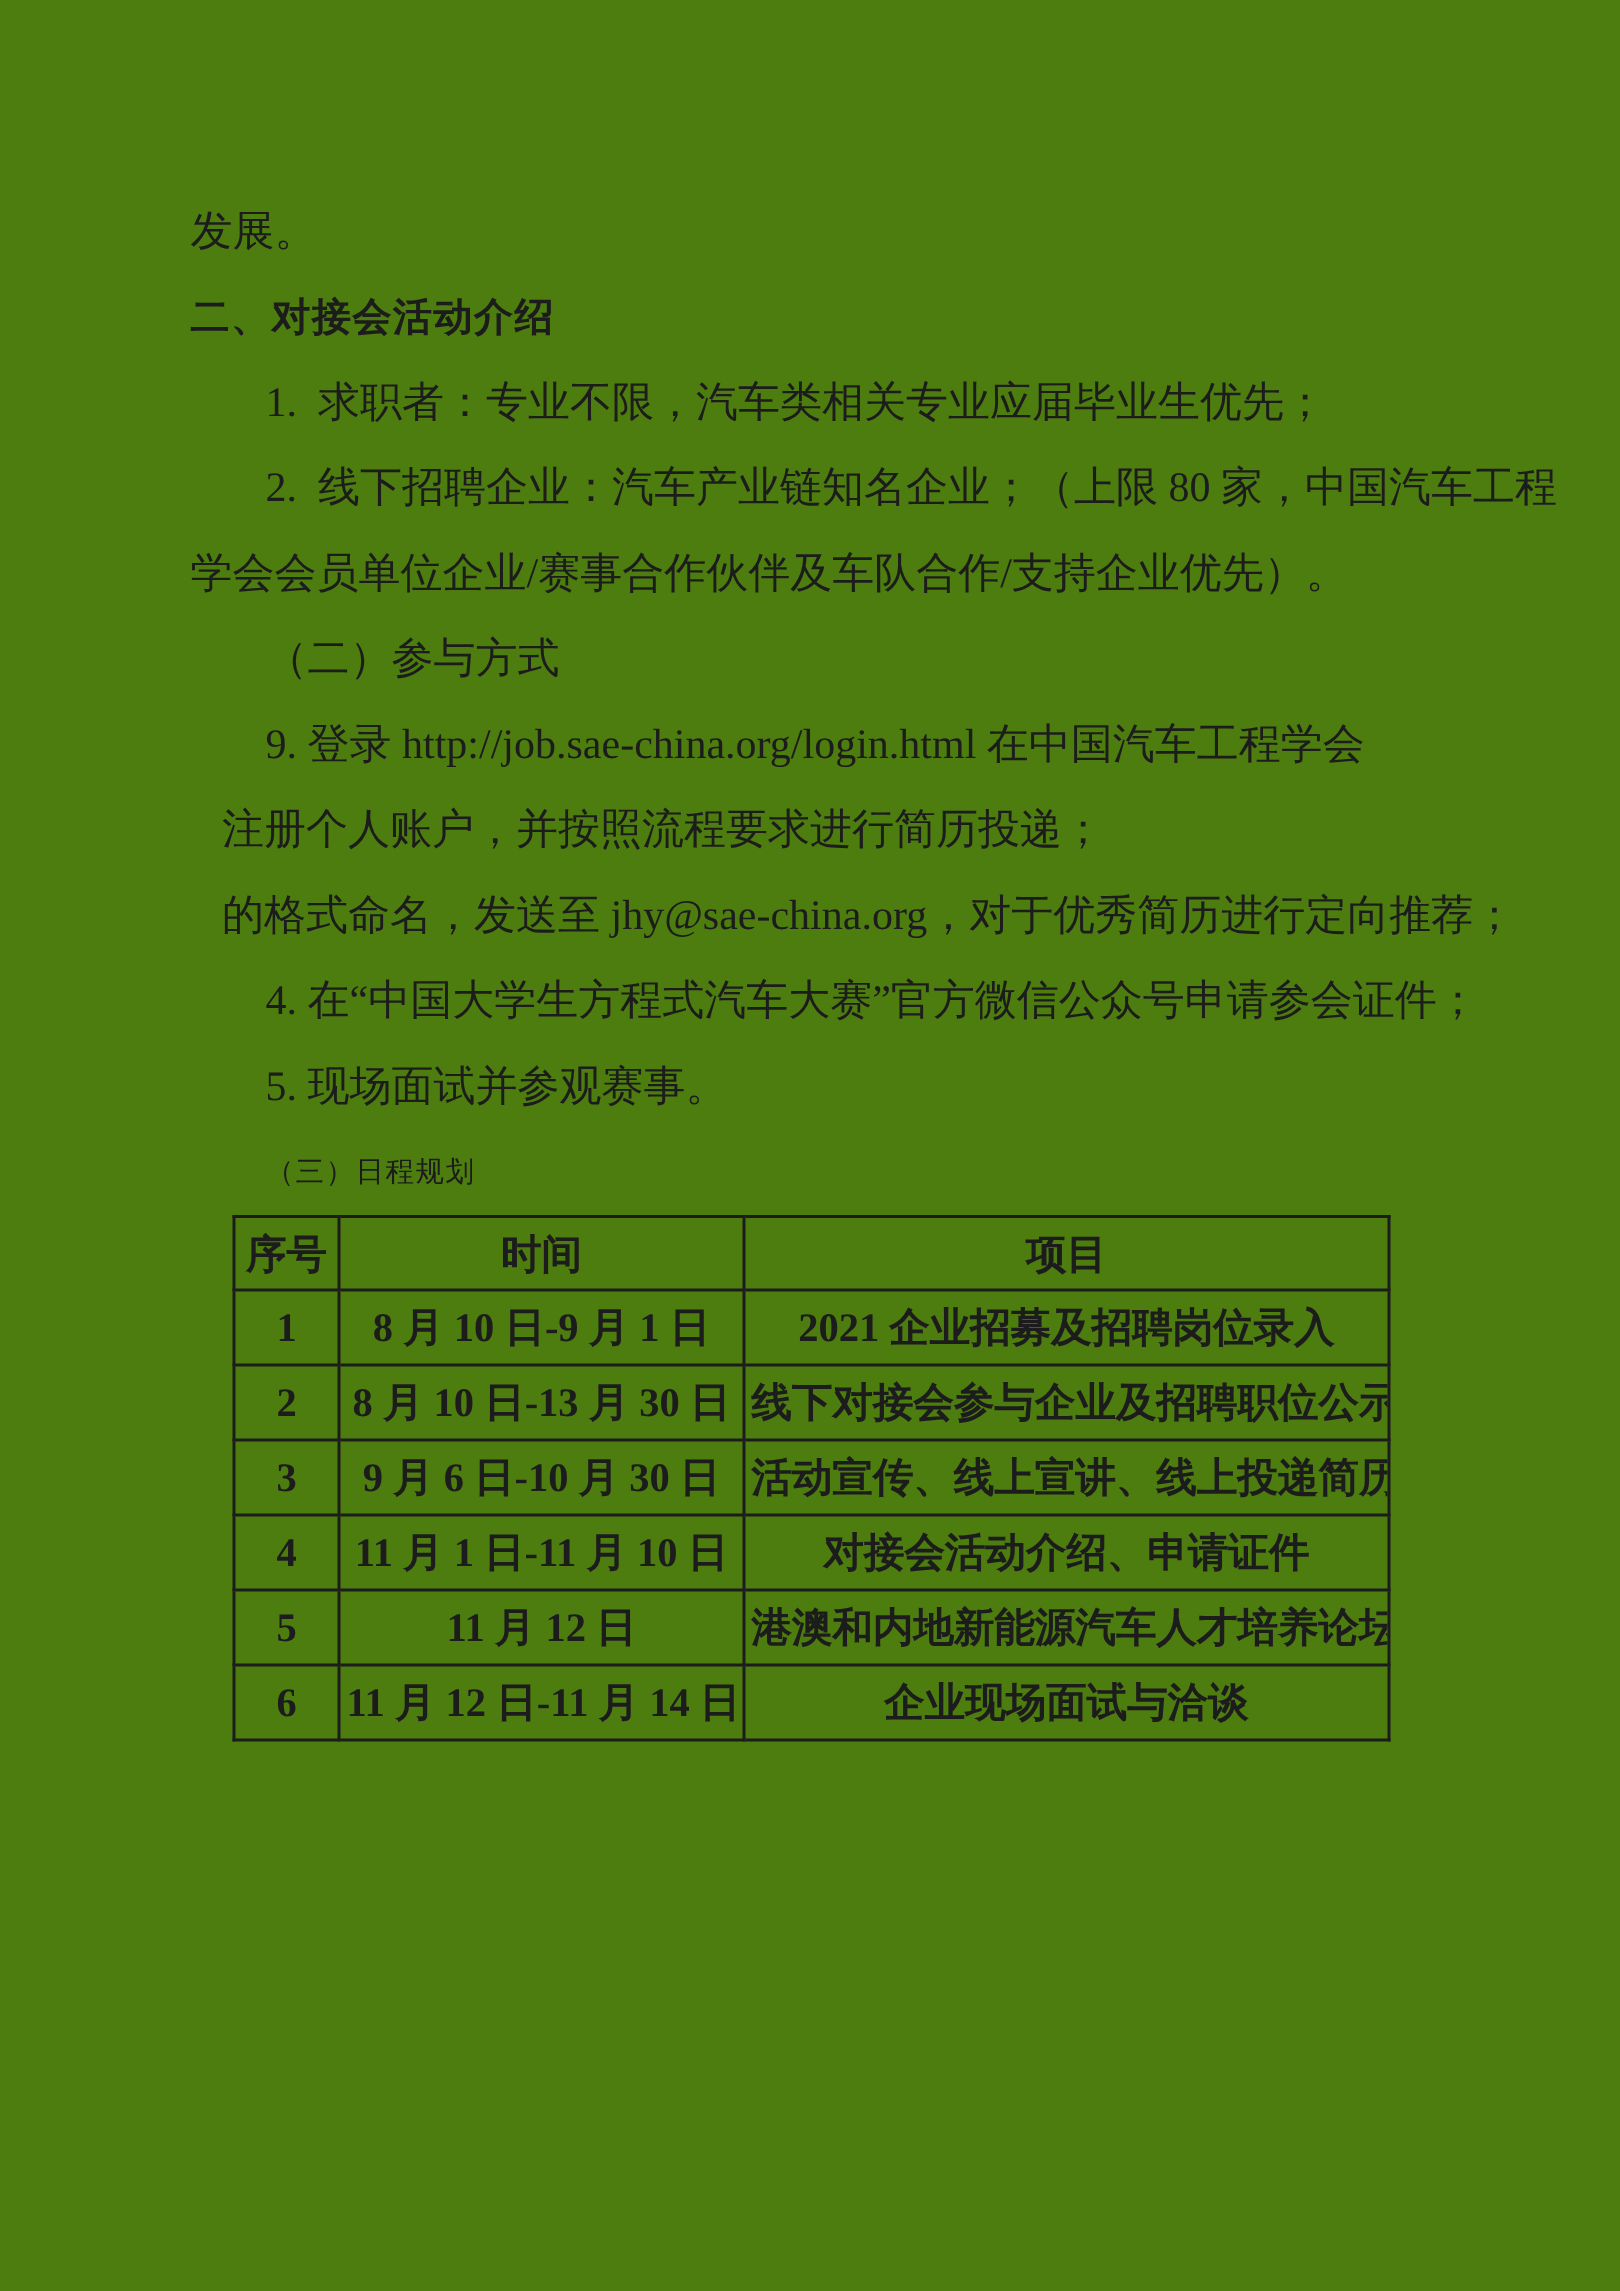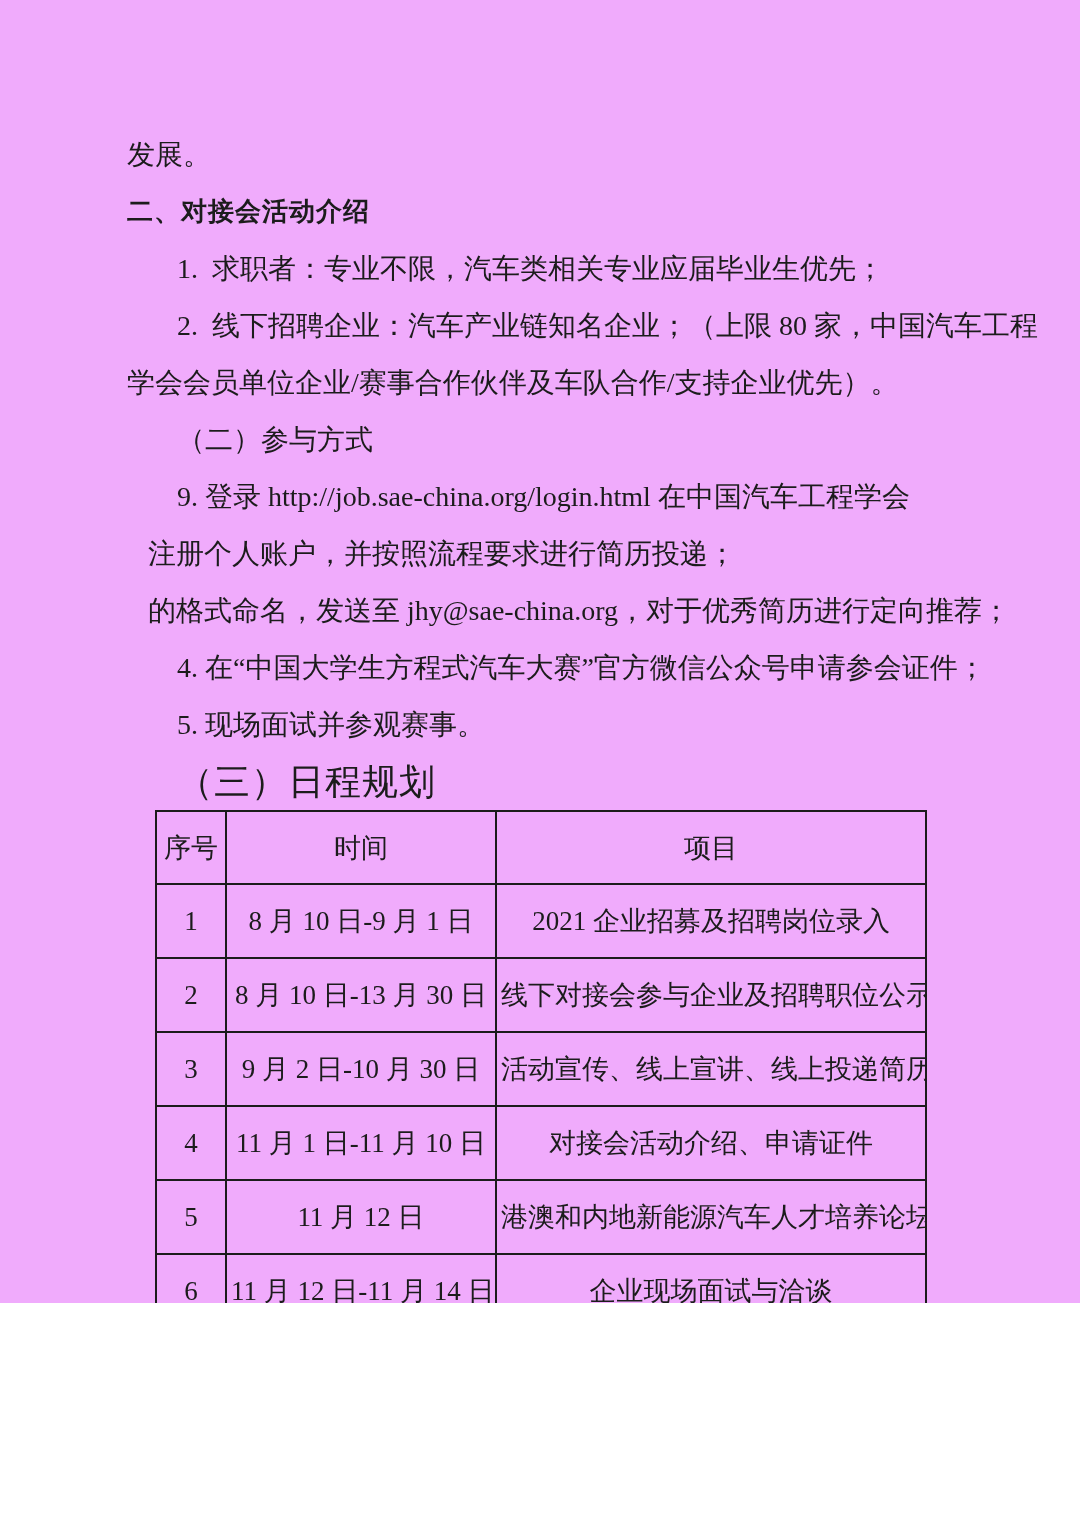--- a/index.html
+++ b/index.html
@@ -1,21 +1,21 @@
 <!DOCTYPE html>
 <html><head>
 <meta charset="utf-8">
 <style>
   html,body { margin:0; padding:0; }
   body { background:#ffffff; }
   .page {
     position:relative;
     width:1080px;
-    height:1303px;
-    background:#f0abfc;
+    height:1527px;
+    background:#4d7c0f;
     overflow:hidden;
     font-family:"Liberation Serif","DejaVu Serif",serif;
     color:#1c1c1c;
   }
   .content {
     padding:126px 125px 0 127px;
     font-size:28px;
   }
   .line {
     line-height:57px;
@@ -26,41 +26,41 @@
   .indent-2 { padding-left:50px; }      
   .indent-hang { padding-left:21px; }   
   .heading-bold {
     font-family:"Liberation Sans","DejaVu Sans",sans-serif;
     font-weight:bold;
     font-size:26px;
     letter-spacing:1px;
   }
   .heading-hei {
     font-family:"Liberation Sans","DejaVu Sans",sans-serif;
-    font-size:36px;
+    font-size:19px;
     letter-spacing:1px;
   }
   .bold-hei {
     font-family:"Liberation Sans","DejaVu Sans",sans-serif;
     font-weight:bold;
   }
   table.schedule {
     border-collapse:collapse;
     margin-left:28px;
     margin-top:0;
     table-layout:fixed;
     width:770px;
   }
   table.schedule th, table.schedule td {
     border:2px solid #1c1c1c;
     text-align:center;
     vertical-align:middle;
     font-size:27px;
-    font-weight:normal;
-    padding:12px 4px;
+    font-weight:bold;
+    padding:0 4px;
     white-space:nowrap;
     overflow:hidden;
   }
   table.schedule th { height:47px; }
   table.schedule td { height:48px; }
   .col-no   { width:70px; }
   .col-time { width:270px; }
   .col-item { width:430px; }
 </style>
 </head>
@@ -113,21 +113,21 @@
         <td>8 月 10 日-9 月 1 日</td>
         <td>2021 企业招募及招聘岗位录入</td>
       </tr>
       <tr>
         <td>2</td>
         <td>8 月 10 日-13 月 30 日</td>
         <td>线下对接会参与企业及招聘职位公示</td>
       </tr>
       <tr>
         <td>3</td>
-        <td>9 月 2 日-10 月 30 日</td>
+        <td>9 月 6 日-10 月 30 日</td>
         <td>活动宣传、线上宣讲、线上投递简历</td>
       </tr>
       <tr>
         <td>4</td>
         <td>11 月 1 日-11 月 10 日</td>
         <td>对接会活动介绍、申请证件</td>
       </tr>
       <tr>
         <td>5</td>
         <td>11 月 12 日</td>

